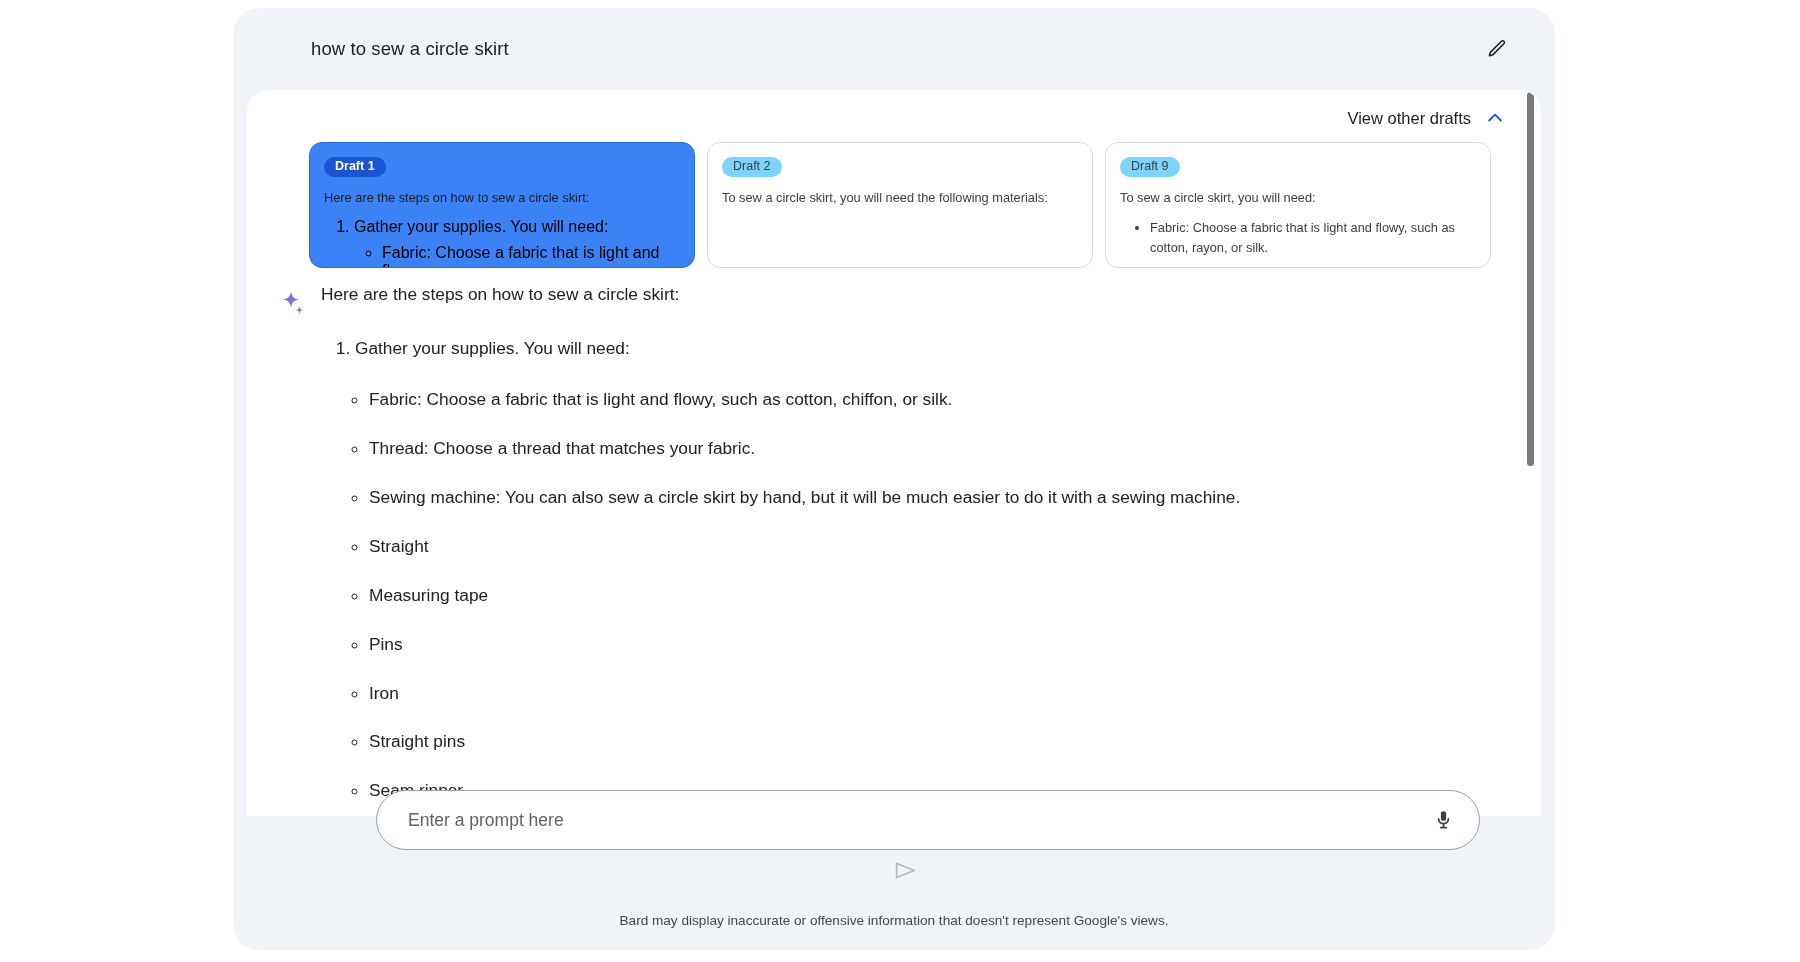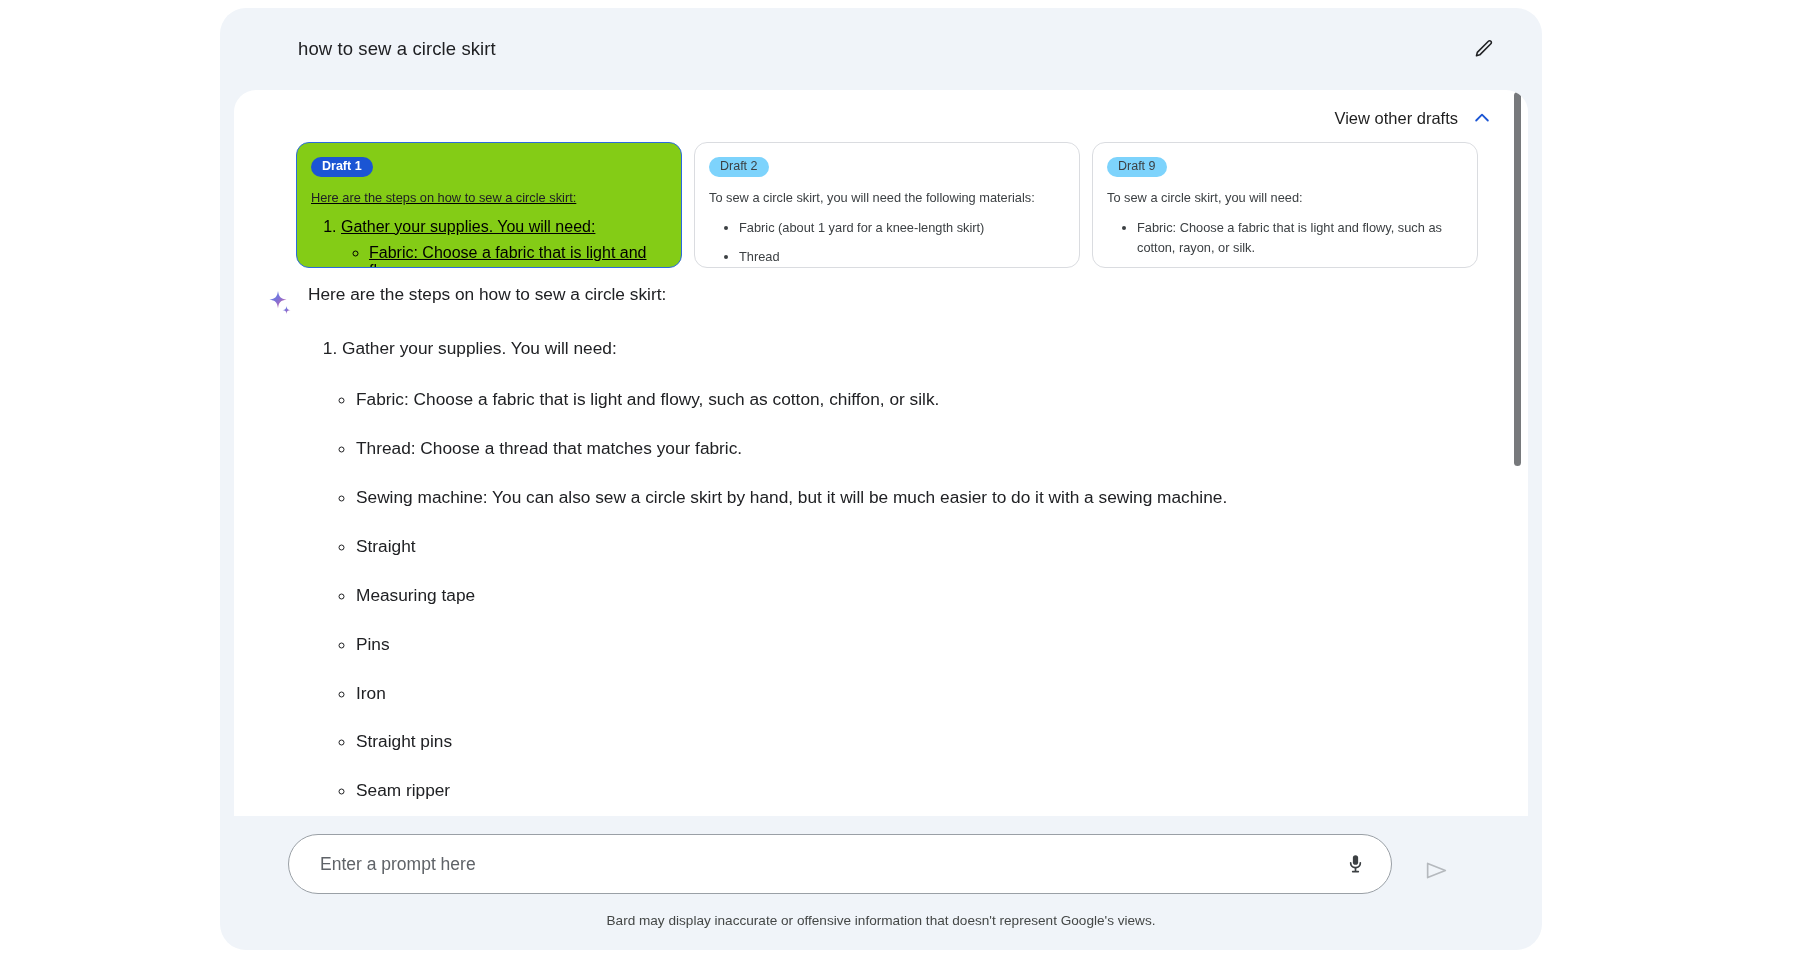--- a/index.html
+++ b/index.html
@@ -6,21 +6,21 @@
   html, body {
     width: 1800px; height: 962px;
     background: #ffffff;
     font-family: "Liberation Sans", sans-serif;
     overflow: hidden;
   }
 
   
   #app-shell {
     position: absolute;
-    left: 220px; top: 8px;
+    left: 233px; top: 8px;
     width: 1322px; height: 942px;
     background: #F0F4F9;
     border-radius: 26px 26px 26px 26px;
   }
 
   
   #query-header {
     position: absolute;
     left: 0; top: 0;
     width: 100%; height: 82px;
@@ -80,23 +80,22 @@
     flex: 1 1 0;
     height: 126px;
     border: 1.5px solid #dadce0;
     border-radius: 13px;
     background: #ffffff;
     padding: 13px 14px 0 14px;
     overflow: hidden;
     cursor: pointer;
   }
   .draft-card.selected {
-    background: #84cc16;
+    background: #3b82f6;
     border-color: #2A6AE0;
-    text-decoration: underline;
   }
   .draft-badge {
     display: inline-block;
     background: #7dd3fc;
     color: #3c4043;
     font-size: 12.5px;
     padding: 3.5px 11px 4.5px 11px;
     border-radius: 11px;
     line-height: 1;
   }
@@ -170,21 +169,22 @@
     border-radius: 4px;
     cursor: pointer;
   }
 
   
   #composer-row {
     position: absolute;
     left: 0; bottom: 56px;
     width: 100%;
     display: flex;
-    align-items: flex-end;
+    align-items: center;
+    flex-direction: column;
   }
   #prompt-input-wrap {
     position: relative;
     margin-left: 68px;
     width: 1104px;
     height: 60px;
     background: #ffffff;
     border: 1px solid #9aa0a6;
     border-radius: 32px;
     display: flex;
@@ -265,24 +265,20 @@
             <ul class="inner">
               <li>Fabric: Choose a fabric that is light and flowy,</li>
             </ul>
           </li>
         </ol>
       </div>
 
       <div class="draft-card">
         <span class="draft-badge">Draft 2</span>
         <div class="draft-body">To sew a circle skirt, you will need the following materials:</div>
-        <ul class="draft-list">
-          <li>Fabric (about 1 yard for a knee-length skirt)</li>
-          <li>Thread</li>
-        </ul>
       </div>
 
       <div class="draft-card">
         <span class="draft-badge">Draft 9</span>
         <div class="draft-body">To sew a circle skirt, you will need:</div>
         <ul class="draft-list">
           <li>Fabric: Choose a fabric that is light and flowy, such as cotton, rayon, or silk.</li>
         </ul>
       </div>
 

